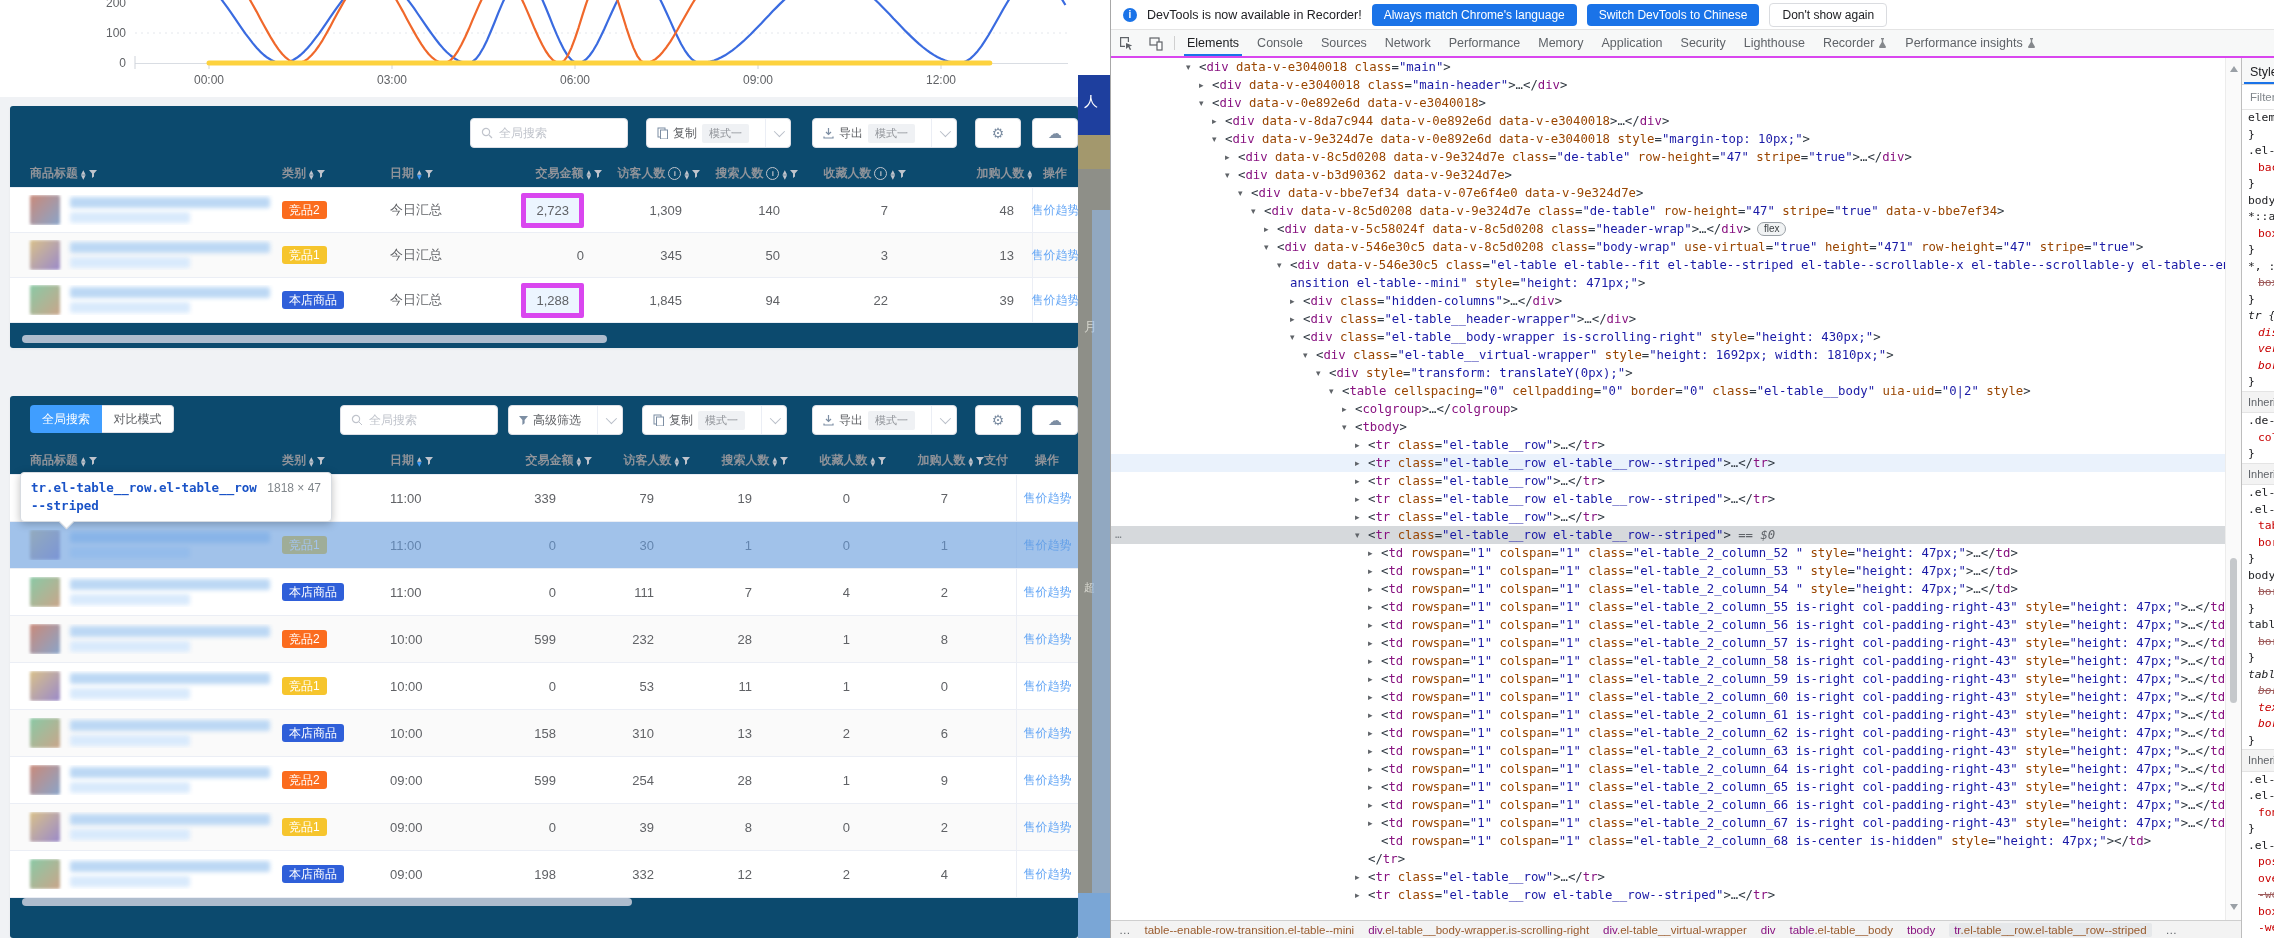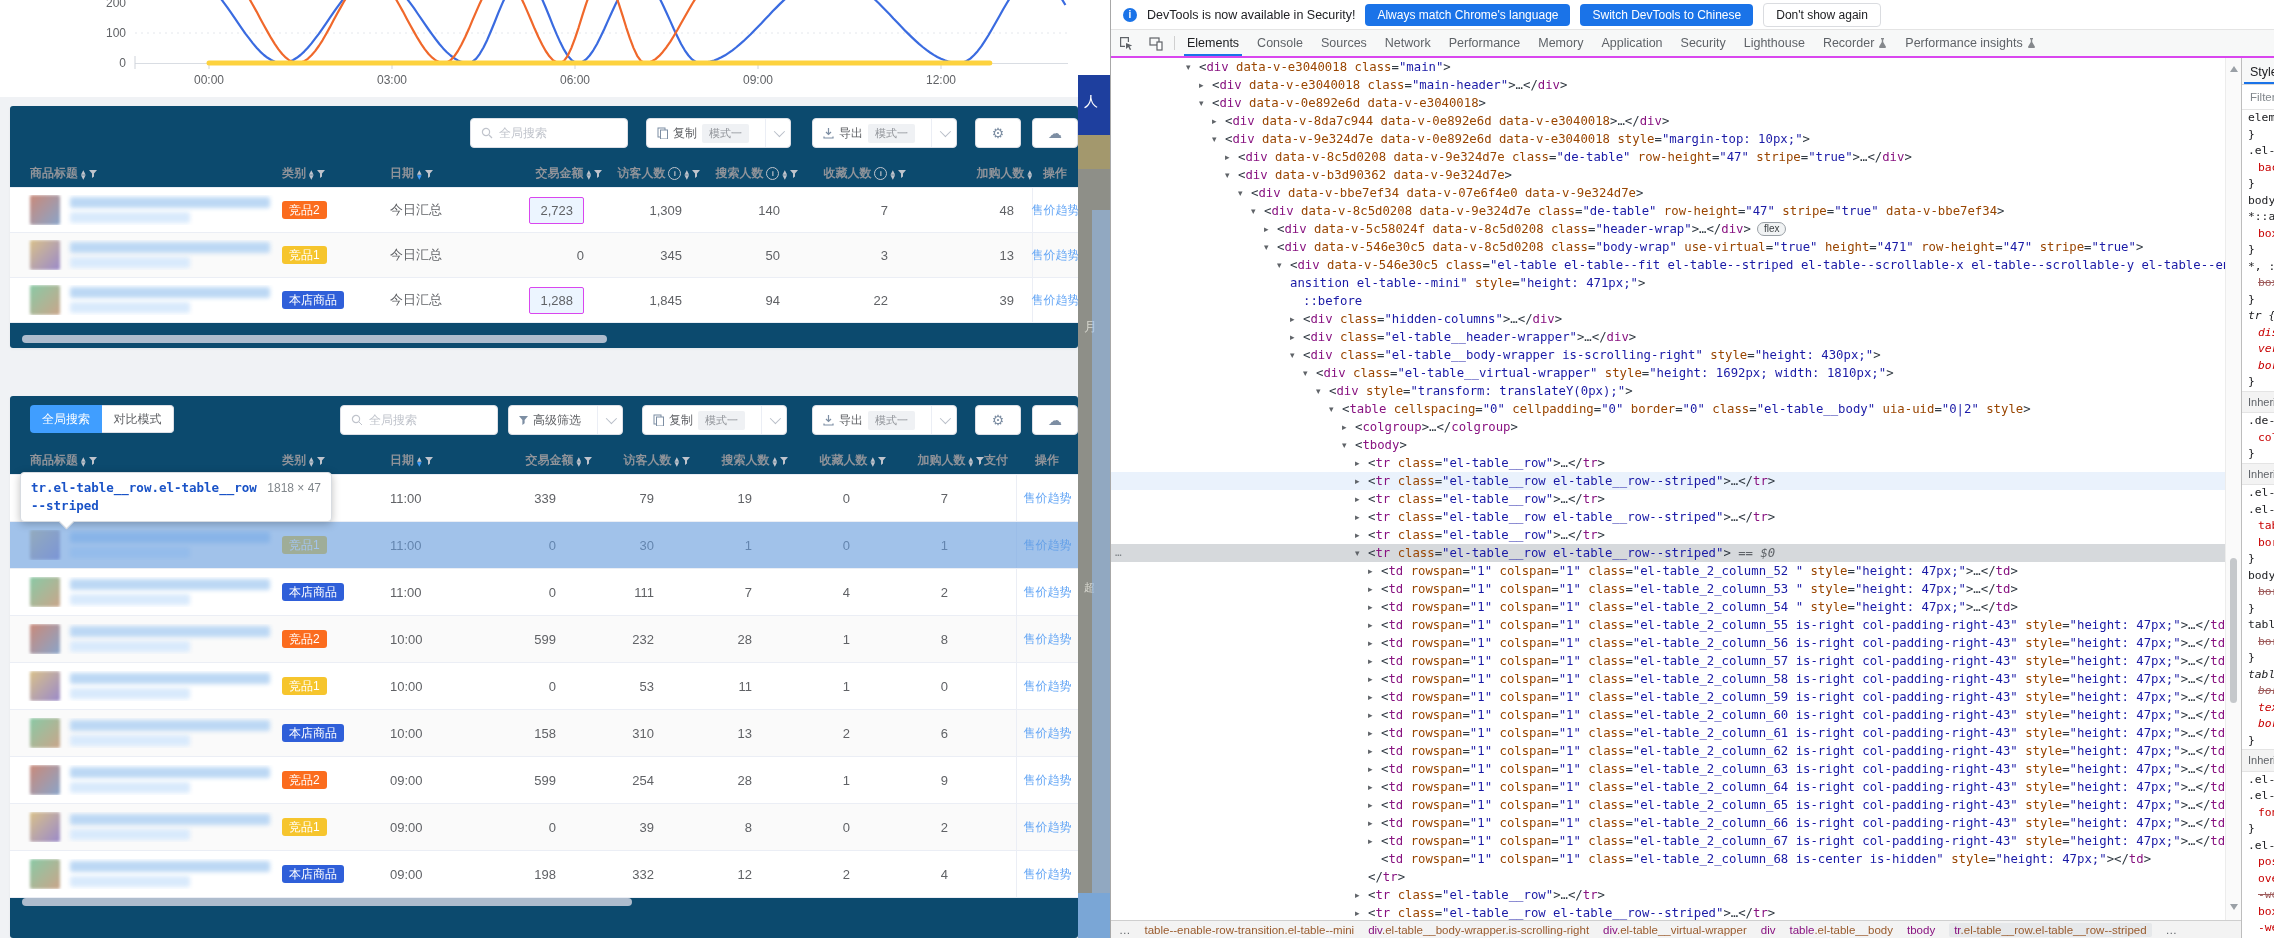--- a/index.html
+++ b/index.html
@@ -33,21 +33,21 @@
   .cell{white-space:nowrap;overflow:hidden;}
   .cell.num{text-align:right;}
   .t1 .cell.num{padding-right:18px;}
   .t2 .cell.num{padding-right:36px;}
   .titlecell{display:flex;align-items:center;gap:10px;padding-left:20px;}
   .pthumb{width:30px;height:30px;border-radius:2px;flex:none;filter:blur(1.5px);}
   .pbars{display:flex;flex-direction:column;gap:4px;}
   .pb{height:11px;border-radius:2px;background:#bcd8f4;filter:blur(2px);}
   .pb.b2{background:#d9eafc;width:60%;}
   .badge{display:inline-block;color:#fff;font-size:12px;border-radius:3px;padding:3px 7px;line-height:1;}
-  .amt-box{display:inline-block;background:#ecf5ff;border:1px solid #d946ef;border-radius:2px;padding:5px 10px;}
+  .amt-box{display:inline-block;background:#ecf5ff;border:5px solid #d946ef;border-radius:2px;padding:5px 10px;}
   .actioncell{text-align:center;border-left:1px solid #ebeef5;align-self:stretch;display:flex;align-items:center;justify-content:center;background:inherit;}
   .plink{color:#64a6f5;font-size:12px;text-decoration:none;white-space:nowrap;}
   .hscroll{position:absolute;left:0;width:1068px;height:10px;}
   .hthumb{position:absolute;top:1px;height:8px;border-radius:4px;background:#aebccd;}
   
   .mode-btn{position:absolute;height:28px;width:72px;display:flex;align-items:center;justify-content:center;font-size:12px;box-sizing:border-box;}
   .mode-on{background:#409eff;color:#fff;border-radius:4px 0 0 4px;}
   .mode-off{background:#fff;color:#606266;border:1px solid #dcdfe6;border-left:none;border-radius:0 4px 4px 0;}
   
   .tfoot{position:absolute;left:0;bottom:0;width:1068px;height:40px;border-top:1px solid #ebeef5;display:flex;align-items:center;gap:10px;padding-left:20px;box-sizing:border-box;font-size:12px;color:#606266;background:#fff;}
@@ -683,21 +683,21 @@
     <div class="s-olive"></div>
     <div class="glyph" style="top:318px;">月</div>
     <div class="glyph" style="top:580px;font-size:11px;">超</div>
     <div class="band"></div>
     <div class="s-bot"></div>
   </div>
 
   <div class="devtools">
     <div class="infobar">
       <span class="info-ico">i</span>
-      <span>DevTools is now available in Security!</span>
+      <span>DevTools is now available in Recorder!</span>
       <span class="ib-btn ib-primary">Always match Chrome's language</span>
       <span class="ib-btn ib-primary">Switch DevTools to Chinese</span>
       <span class="ib-btn ib-plain">Don't show again</span>
     </div>
     <div class="dtabs" id="dtabs">
       <span class="tico">
         <svg width="15" height="15" viewBox="0 0 15 15">
             <path d="M1 1h9v5h-1.2V2.2H2.2v7.6H6V11H1z" fill="#5f6368"></path>
             <path d="M7 7l6.2 2.5-2.6 1 1.6 3-1.3.6-1.6-3L7 13z" fill="#5f6368"></path>
           </svg>
@@ -756,21 +756,20 @@
         <div class="tl" style="padding-left: 114px;"><span class="arr" style="left:101px">▸</span>&lt;<span class="ct">div</span> <span class="ca">data-v-8da7c944</span> <span class="ca">data-v-0e892e6d</span> <span class="ca">data-v-e3040018</span>&gt;…&lt;/<span class="ct">div</span>&gt;</div>
         <div class="tl" style="padding-left: 114px;"><span class="arr" style="left:101px">▾</span>&lt;<span class="ct">div</span> <span class="ca">data-v-9e324d7e</span> <span class="ca">data-v-0e892e6d</span> <span class="ca">data-v-e3040018</span> <span class="ca">style</span>=<span class="cv">"margin-top: 10px;"</span>&gt;</div>
         <div class="tl" style="padding-left: 127px;"><span class="arr" style="left:114px">▸</span>&lt;<span class="ct">div</span> <span class="ca">data-v-8c5d0208</span> <span class="ca">data-v-9e324d7e</span> <span class="ca">class</span>=<span class="cv">"de-table"</span> <span class="ca">row-height</span>=<span class="cv">"47"</span> <span class="ca">stripe</span>=<span class="cv">"true"</span>&gt;…&lt;/<span class="ct">div</span>&gt;</div>
         <div class="tl" style="padding-left: 127px;"><span class="arr" style="left:114px">▾</span>&lt;<span class="ct">div</span> <span class="ca">data-v-b3d90362</span> <span class="ca">data-v-9e324d7e</span>&gt;</div>
         <div class="tl" style="padding-left: 140px;"><span class="arr" style="left:127px">▾</span>&lt;<span class="ct">div</span> <span class="ca">data-v-bbe7ef34</span> <span class="ca">data-v-07e6f4e0</span> <span class="ca">data-v-9e324d7e</span>&gt;</div>
         <div class="tl" style="padding-left: 153px;"><span class="arr" style="left:140px">▾</span>&lt;<span class="ct">div</span> <span class="ca">data-v-8c5d0208</span> <span class="ca">data-v-9e324d7e</span> <span class="ca">class</span>=<span class="cv">"de-table"</span> <span class="ca">row-height</span>=<span class="cv">"47"</span> <span class="ca">stripe</span>=<span class="cv">"true"</span> <span class="ca">data-v-bbe7ef34</span>&gt;</div>
         <div class="tl" style="padding-left: 166px;"><span class="arr" style="left:153px">▸</span>&lt;<span class="ct">div</span> <span class="ca">data-v-5c58024f</span> <span class="ca">data-v-8c5d0208</span> <span class="ca">class</span>=<span class="cv">"header-wrap"</span>&gt;…&lt;/<span class="ct">div</span>&gt;<span class="flexb">flex</span></div>
         <div class="tl" style="padding-left: 166px;"><span class="arr" style="left:153px">▾</span>&lt;<span class="ct">div</span> <span class="ca">data-v-546e30c5</span> <span class="ca">data-v-8c5d0208</span> <span class="ca">class</span>=<span class="cv">"body-wrap"</span> <span class="ca">use-virtual</span>=<span class="cv">"true"</span> <span class="ca">height</span>=<span class="cv">"471"</span> <span class="ca">row-height</span>=<span class="cv">"47"</span> <span class="ca">stripe</span>=<span class="cv">"true"</span>&gt;</div>
         <div class="tl" style="padding-left: 179px;"><span class="arr" style="left:166px">▾</span>&lt;<span class="ct">div</span> <span class="ca">data-v-546e30c5</span> <span class="ca">class</span>=<span class="cv">"el-table el-table--fit el-table--striped el-table--scrollable-x el-table--scrollable-y el-table--enable-row-tr</span></div>
         <div class="tl" style="padding-left: 179px;"><span class="cv">ansition el-table--mini"</span> <span class="ca">style</span>=<span class="cv">"height: 471px;"</span>&gt;</div>
-        <div class="tl" style="padding-left: 192px;"><span class="cv">::before</span></div>
         <div class="tl" style="padding-left: 192px;"><span class="arr" style="left:179px">▸</span>&lt;<span class="ct">div</span> <span class="ca">class</span>=<span class="cv">"hidden-columns"</span>&gt;…&lt;/<span class="ct">div</span>&gt;</div>
         <div class="tl" style="padding-left: 192px;"><span class="arr" style="left:179px">▸</span>&lt;<span class="ct">div</span> <span class="ca">class</span>=<span class="cv">"el-table__header-wrapper"</span>&gt;…&lt;/<span class="ct">div</span>&gt;</div>
         <div class="tl" style="padding-left: 192px;"><span class="arr" style="left:179px">▾</span>&lt;<span class="ct">div</span> <span class="ca">class</span>=<span class="cv">"el-table__body-wrapper is-scrolling-right"</span> <span class="ca">style</span>=<span class="cv">"height: 430px;"</span>&gt;</div>
         <div class="tl" style="padding-left: 205px;"><span class="arr" style="left:192px">▾</span>&lt;<span class="ct">div</span> <span class="ca">class</span>=<span class="cv">"el-table__virtual-wrapper"</span> <span class="ca">style</span>=<span class="cv">"height: 1692px; width: 1810px;"</span>&gt;</div>
         <div class="tl" style="padding-left: 218px;"><span class="arr" style="left:205px">▾</span>&lt;<span class="ct">div</span> <span class="ca">style</span>=<span class="cv">"transform: translateY(0px);"</span>&gt;</div>
         <div class="tl" style="padding-left: 231px;"><span class="arr" style="left:218px">▾</span>&lt;<span class="ct">table</span> <span class="ca">cellspacing</span>=<span class="cv">"0"</span> <span class="ca">cellpadding</span>=<span class="cv">"0"</span> <span class="ca">border</span>=<span class="cv">"0"</span> <span class="ca">class</span>=<span class="cv">"el-table__body"</span> <span class="ca">uia-uid</span>=<span class="cv">"0|2"</span> <span class="ca">style</span>&gt;</div>
         <div class="tl" style="padding-left: 244px;"><span class="arr" style="left:231px">▸</span>&lt;<span class="ct">colgroup</span>&gt;…&lt;/<span class="ct">colgroup</span>&gt;</div>
         <div class="tl" style="padding-left: 244px;"><span class="arr" style="left:231px">▾</span>&lt;<span class="ct">tbody</span>&gt;</div>
         <div class="tl" style="padding-left: 257px;"><span class="arr" style="left:244px">▸</span>&lt;<span class="ct">tr</span> <span class="ca">class</span>=<span class="cv">"el-table__row"</span>&gt;…&lt;/<span class="ct">tr</span>&gt;</div>
         <div class="tl hov" style="padding-left: 257px;"><span class="arr" style="left:244px">▸</span>&lt;<span class="ct">tr</span> <span class="ca">class</span>=<span class="cv">"el-table__row el-table__row--striped"</span>&gt;…&lt;/<span class="ct">tr</span>&gt;</div>

